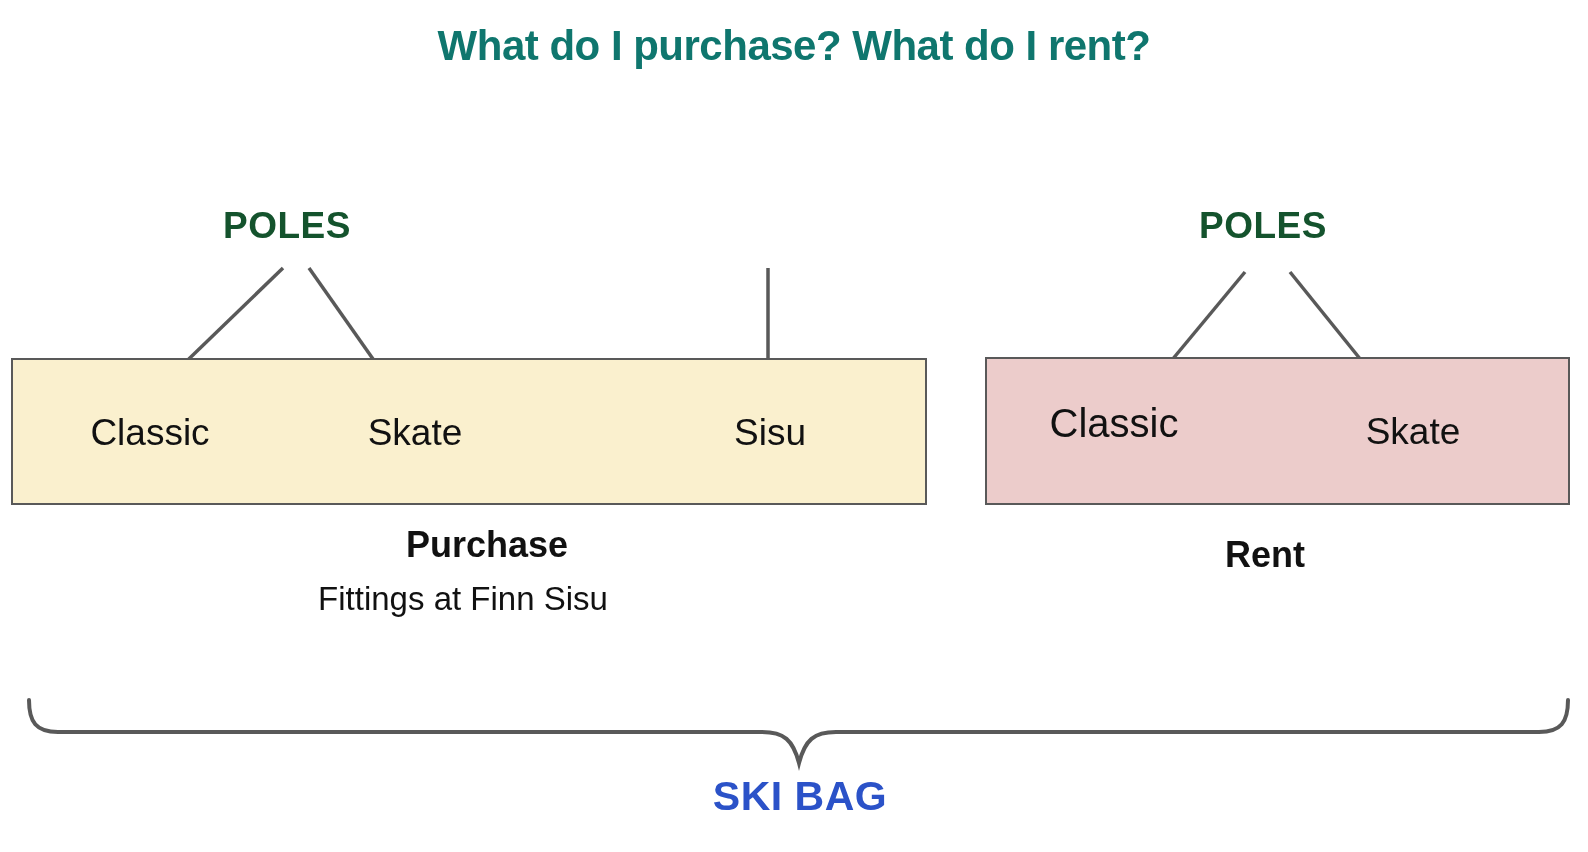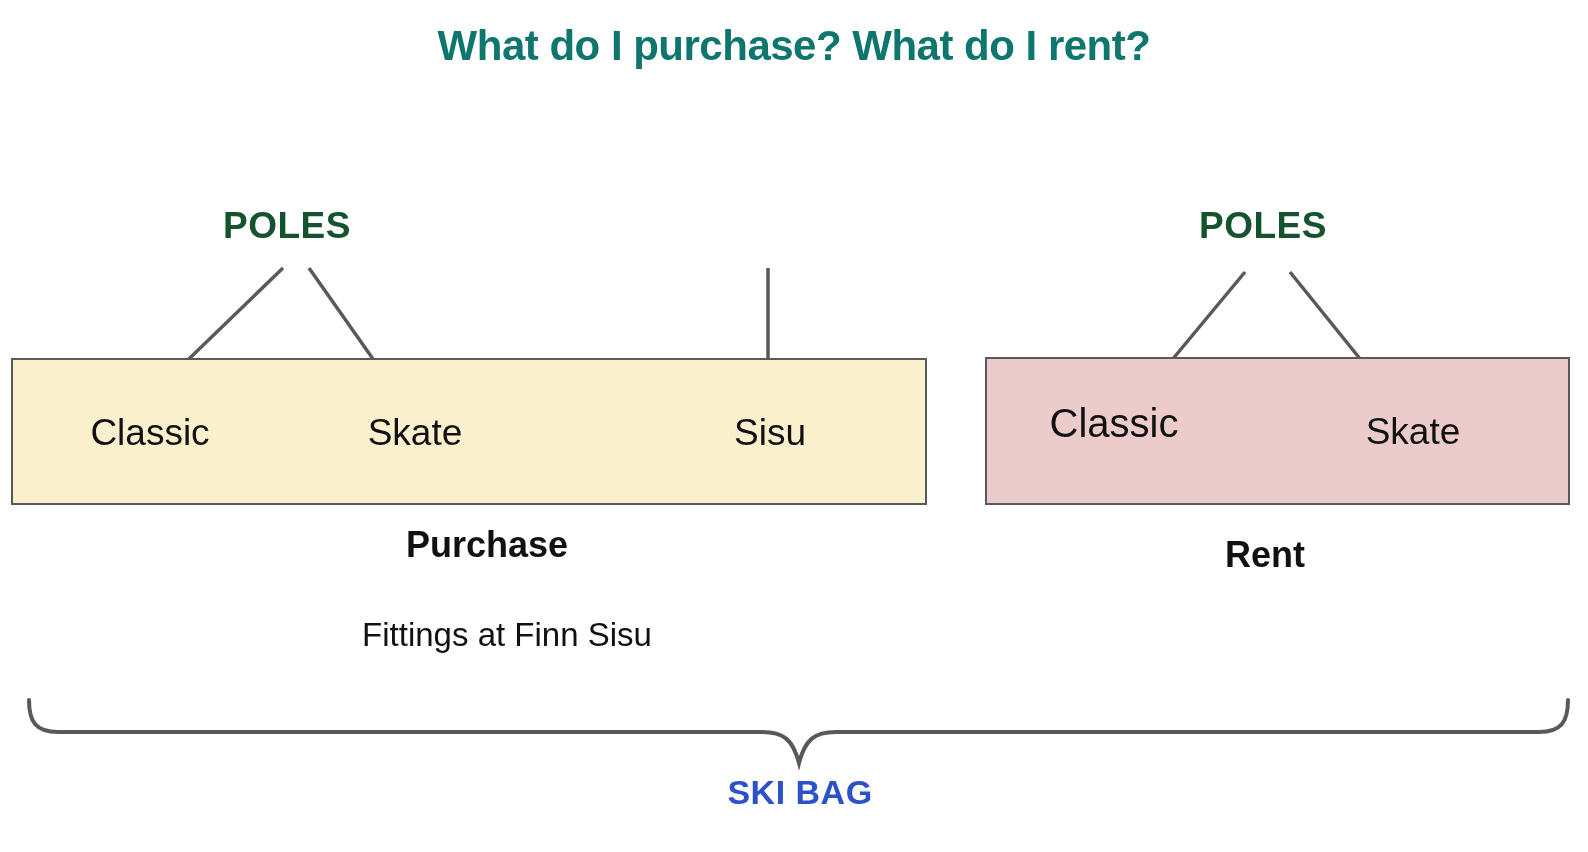--- a/index.html
+++ b/index.html
@@ -64,28 +64,28 @@
     font-size: 36px;
     font-weight: 700;
     color: #111111;
   }
   .caption-subtitle {
     font-size: 33px;
     font-weight: 400;
     color: #111111;
   }
   .purchase-title { left: 487px; top: 524px; }
-  .purchase-subtitle { left: 507px; top: 580px; margin-top: 36px; }
+  .purchase-subtitle { left: 463px; top: 580px; }
   .rent-title { left: 1265px; top: 524px; margin-top: 10px; }
   .rent-subtitle { left: 1265px; top: 580px; }
 
   .brace-label {
     left: 800px;
     top: 773px;
-    font-size: 34px;
+    font-size: 41px;
     font-weight: 700;
     color: #2b52c8;
     letter-spacing: 0.5px;
   }
 
   svg.lines-layer {
     position: absolute;
     left: 0; top: 0;
     width: 1588px;
     height: 852px;

